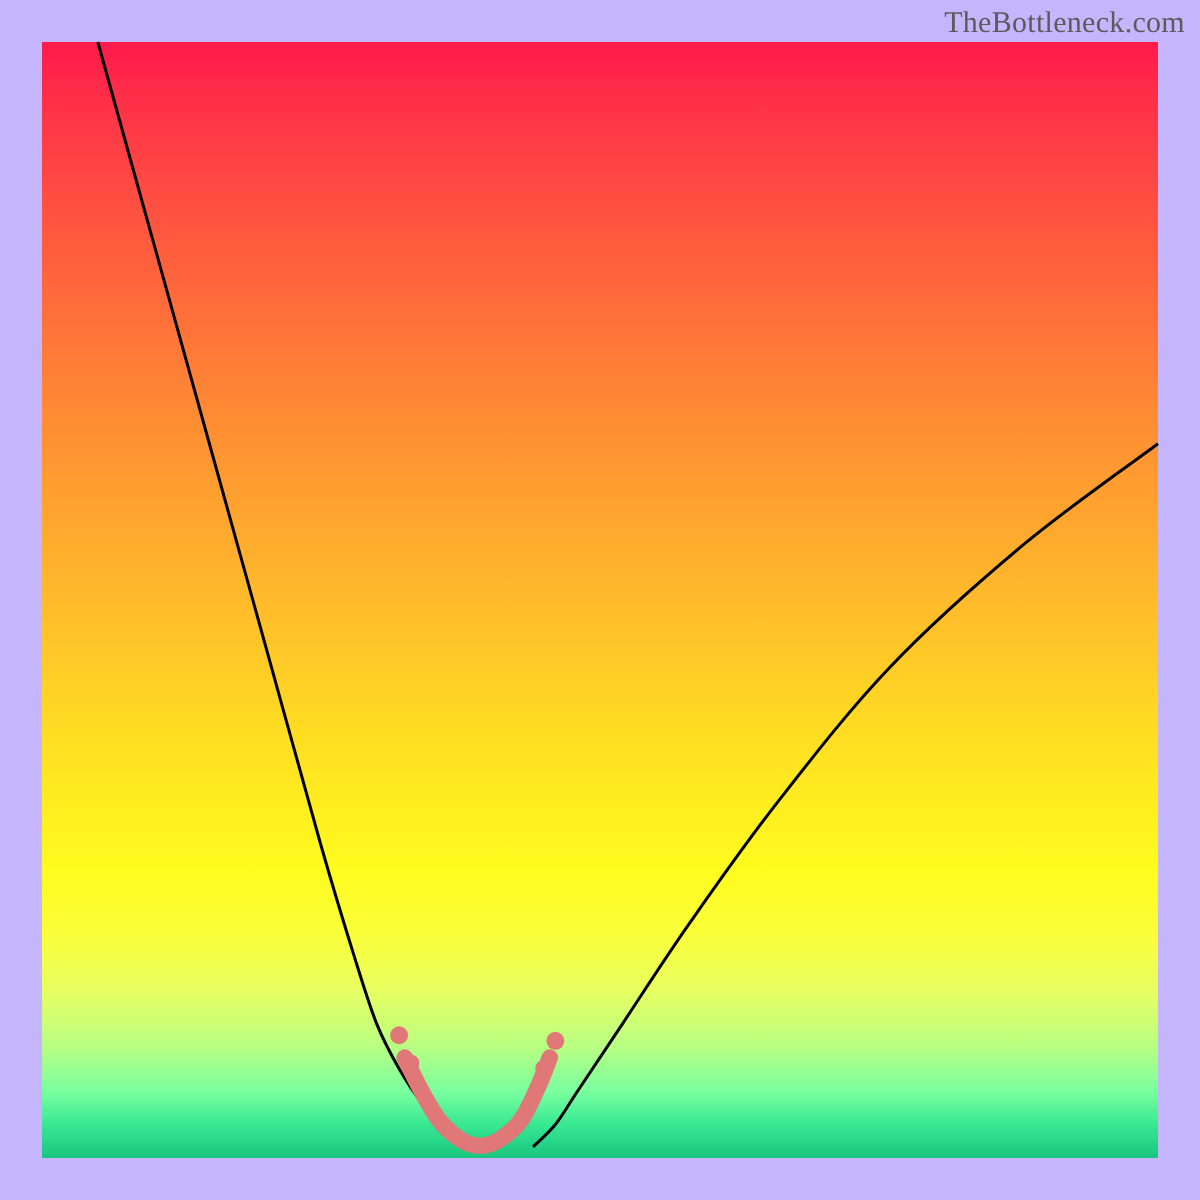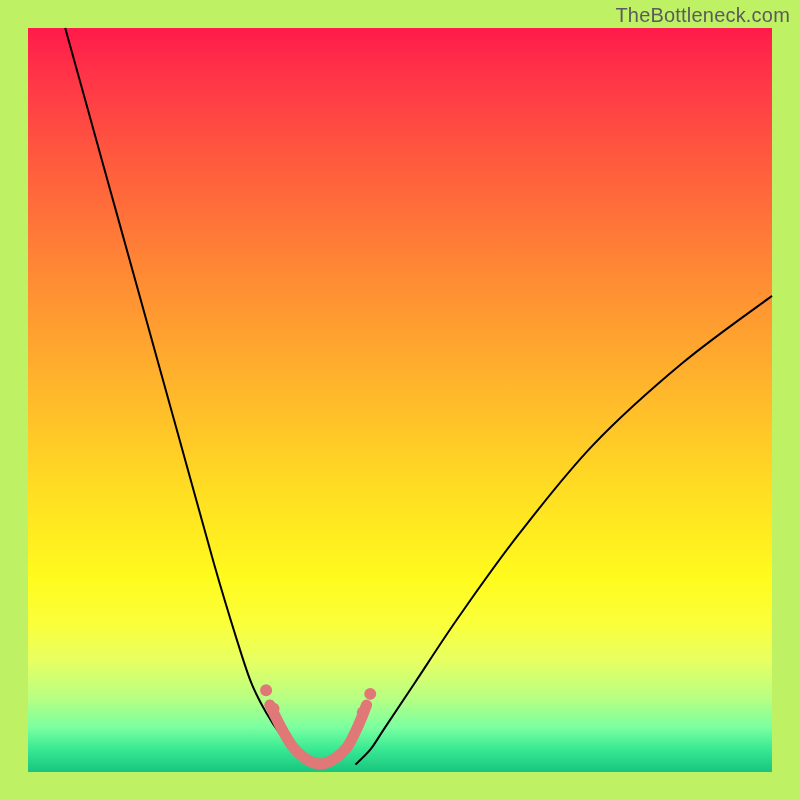--- a/index.html
+++ b/index.html
@@ -10,21 +10,22 @@
     overflow: hidden;
     background: #000;
     font-family: Arial, Helvetica, sans-serif;
   }
   .frame {
     position: absolute;
     top: 0;
     left: 0;
     width: 800px;
     height: 800px;
-    background: #bef264;
+    background: #c4b5fd;
+    font-family: Liberation Serif, serif;
   }
   .plot {
     position: absolute;
     top: 28px;
     left: 28px;
     width: 744px;
     height: 744px;
     background: linear-gradient(
       to bottom,
       #ff1a4a 0%,

